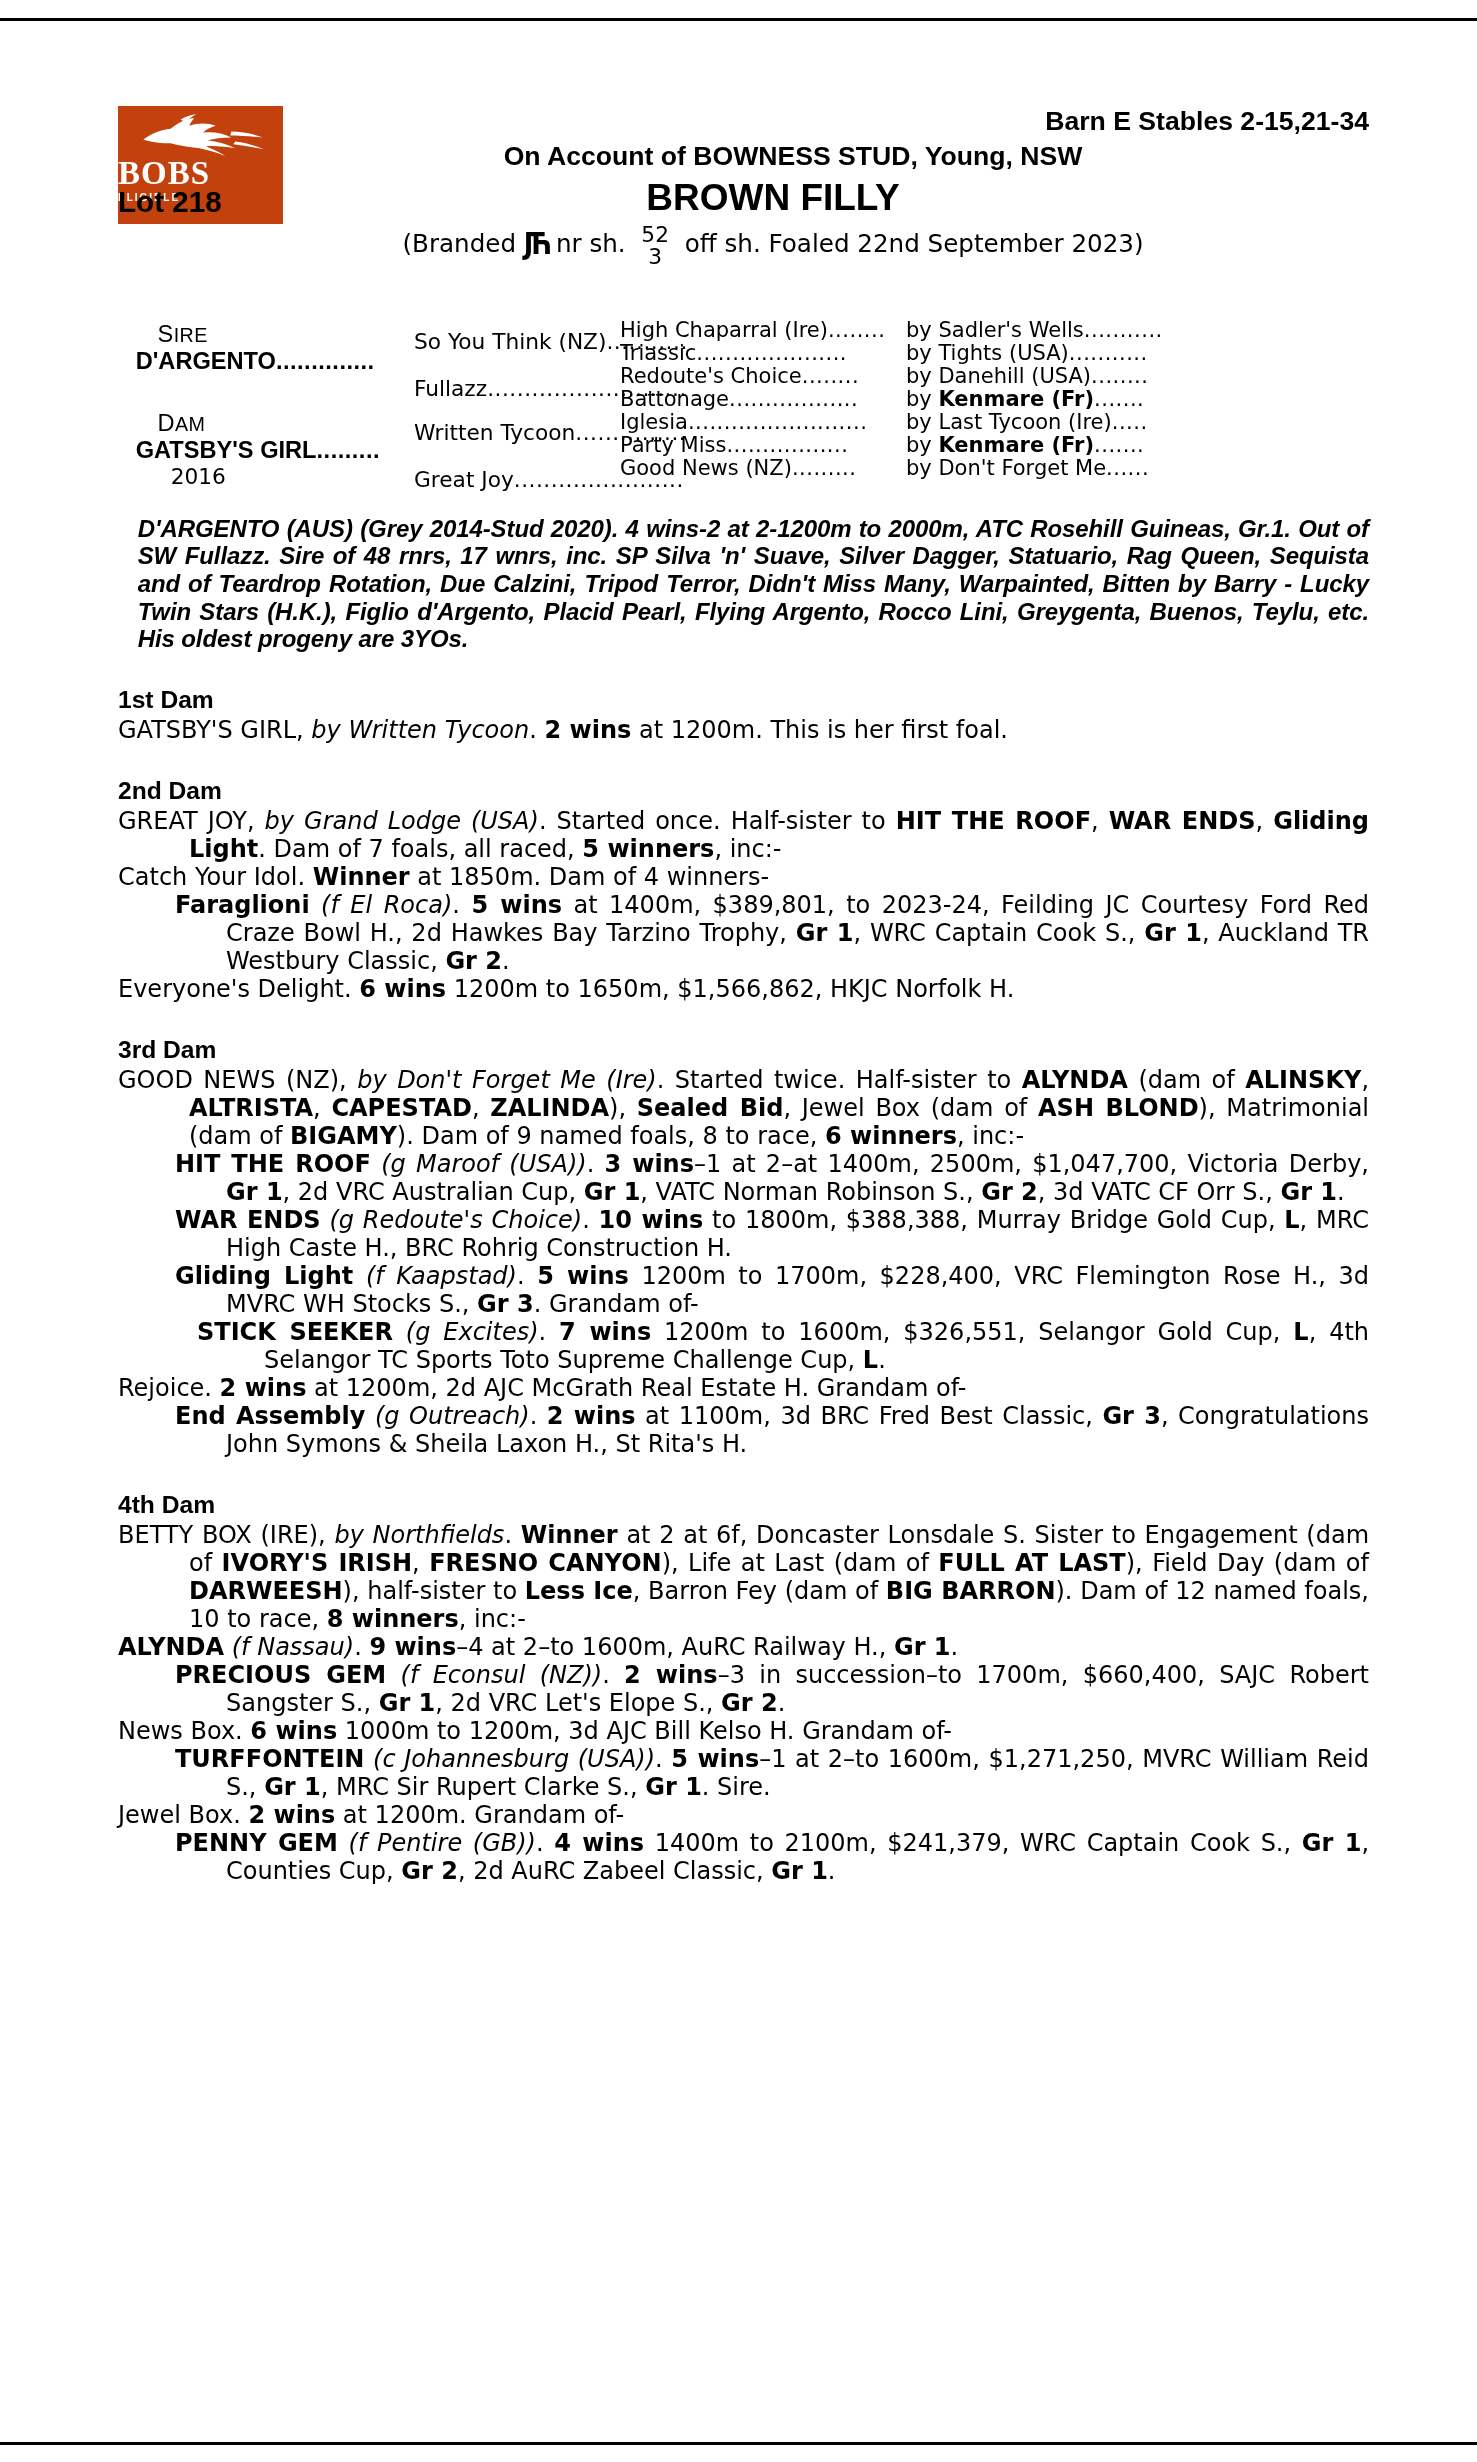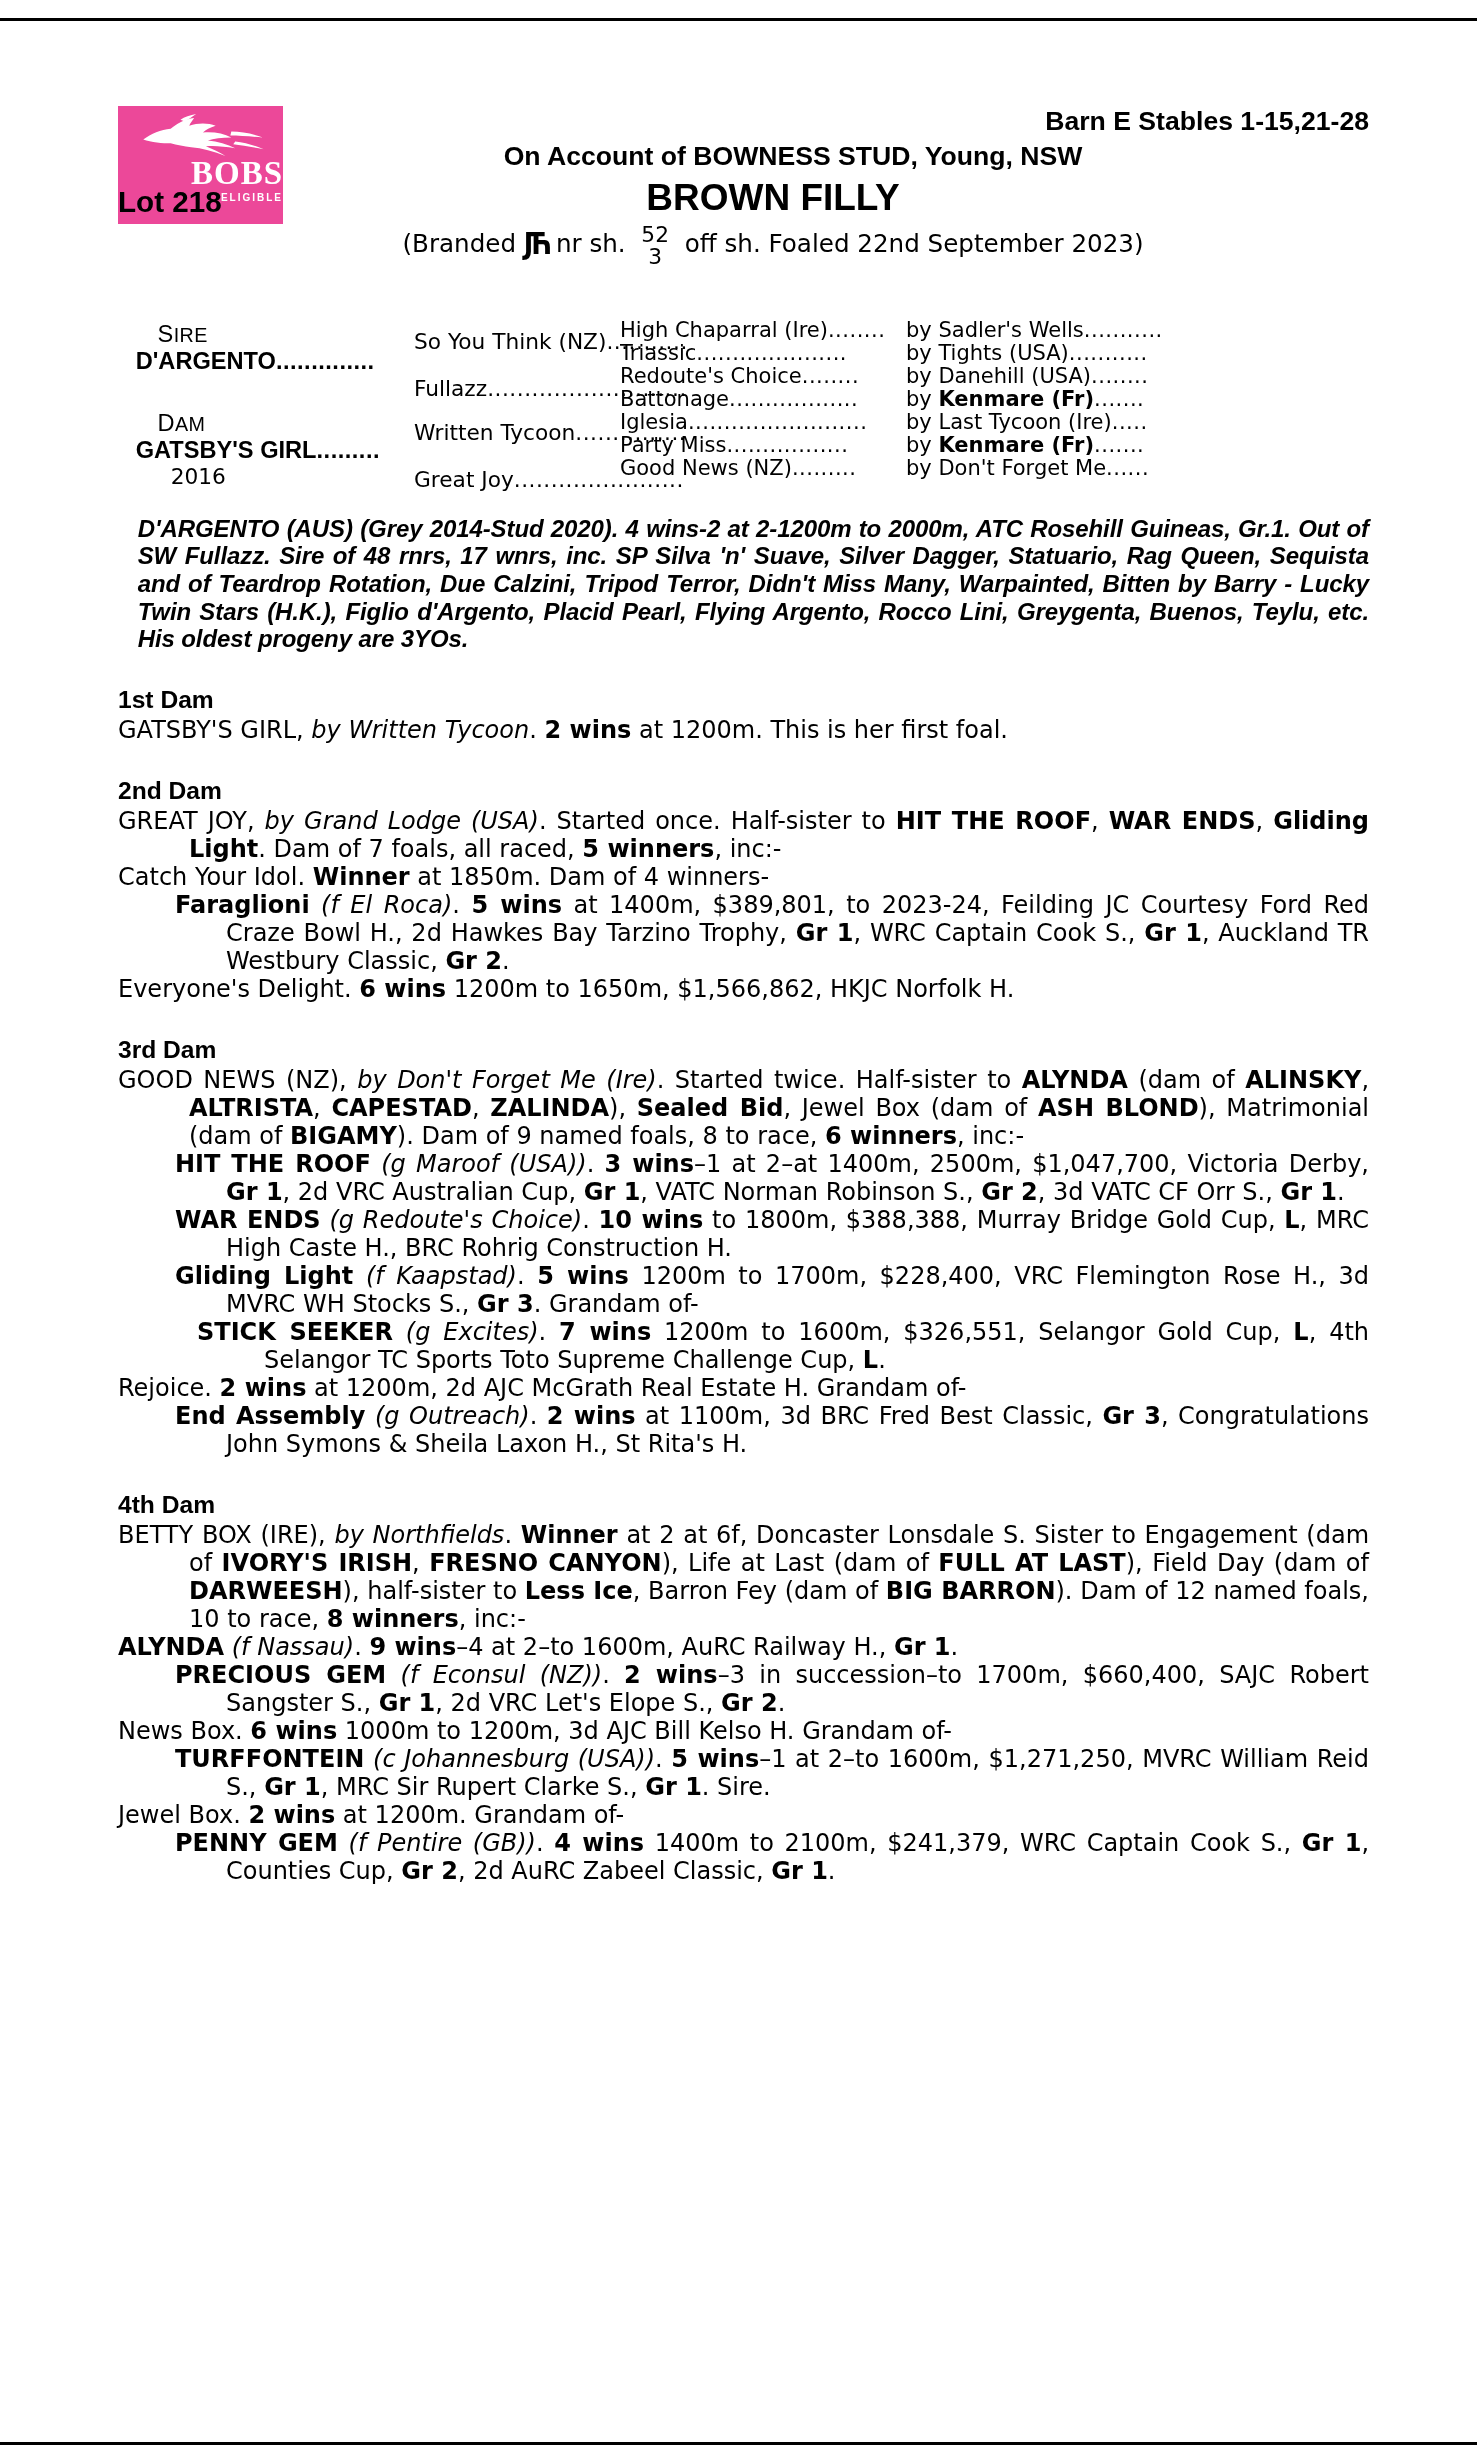--- a/index.html
+++ b/index.html
@@ -51,23 +51,23 @@
   .header {
     position: relative;
     height: 148px;
   }
   .bobs-logo {
     position: absolute;
     left: 0;
     top: 11.8px;
     width: 165px;
     height: 118px;
-    background: #ec4899;
+    background: #c2410c;
     color: #fff;
-    text-align: right;
+    text-align: left;
     overflow: hidden;
   }
   .bobs-logo .horse {
     display: block;
     margin: 7.9px auto 0 auto;
     width: 128px;
     height: 45px;
   }
   .bobs-logo .bobs-word {
     display: block;
@@ -298,21 +298,21 @@
                                    C77 36 84 39 90 43 C78 38 66 35 55 34 C48 33 40 32 34 30
                                    C26 30 14 29 6 26 Z"></path>
           <path fill="#ffffff" d="M44 6 C48 3 54 1 60 0 C56 3 52 5 49 8 Z"></path>
           <path fill="#ffffff" d="M96 18 C106 18 118 20 128 24 C116 23 104 22 95 22 Z"></path>
           <path fill="#ffffff" d="M100 28 C110 29 120 32 129 36 C118 34 107 32 98 31 Z"></path>
         </svg>
         <span class="bobs-word">BOBS</span>
         <span class="elig-word">ELIGIBLE</span>
       </div>
 
-      <div class="barn-line">Barn E Stables 1-15,21-28</div>
+      <div class="barn-line">Barn E Stables 2-15,21-34</div>
       <div class="account-line">On Account of BOWNESS STUD, Young, NSW</div>
       <div class="lot-number">Lot 218</div>
       <div class="colour-sex">BROWN FILLY</div>
 
       <div class="branded-line">
         <span>(Branded</span>
         <span class="brand-sym">JЋ</span>
         <span>nr sh.</span>
         <span class="brand-frac">
           <span class="top">52</span>

